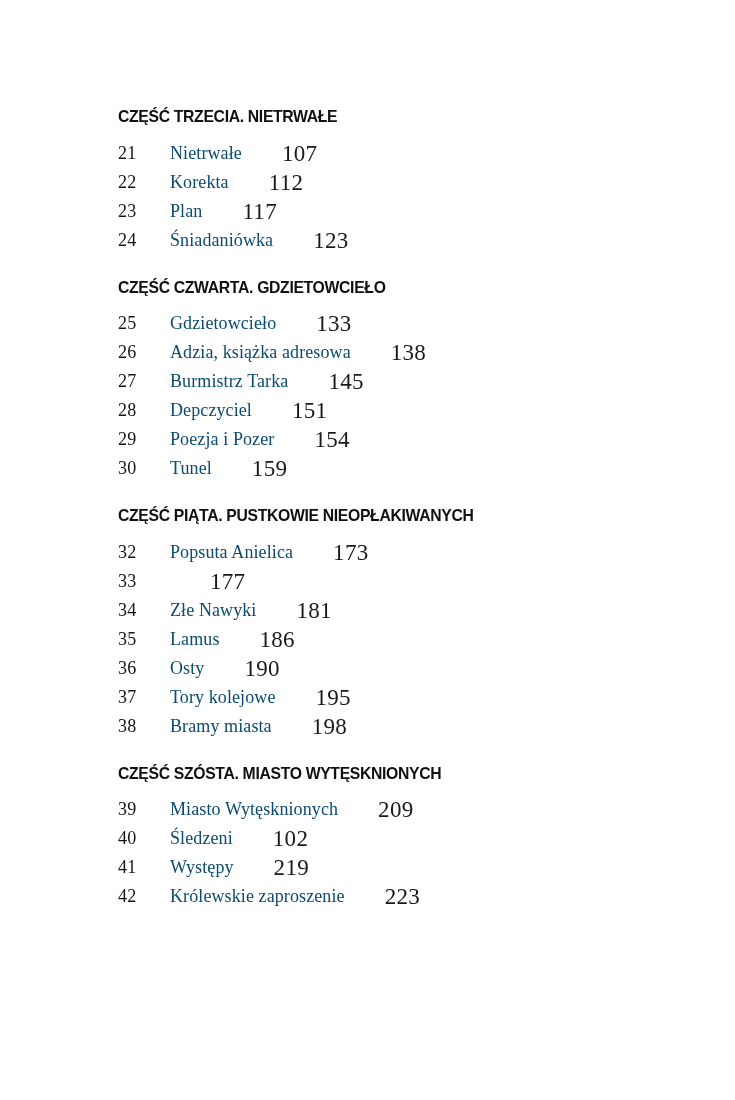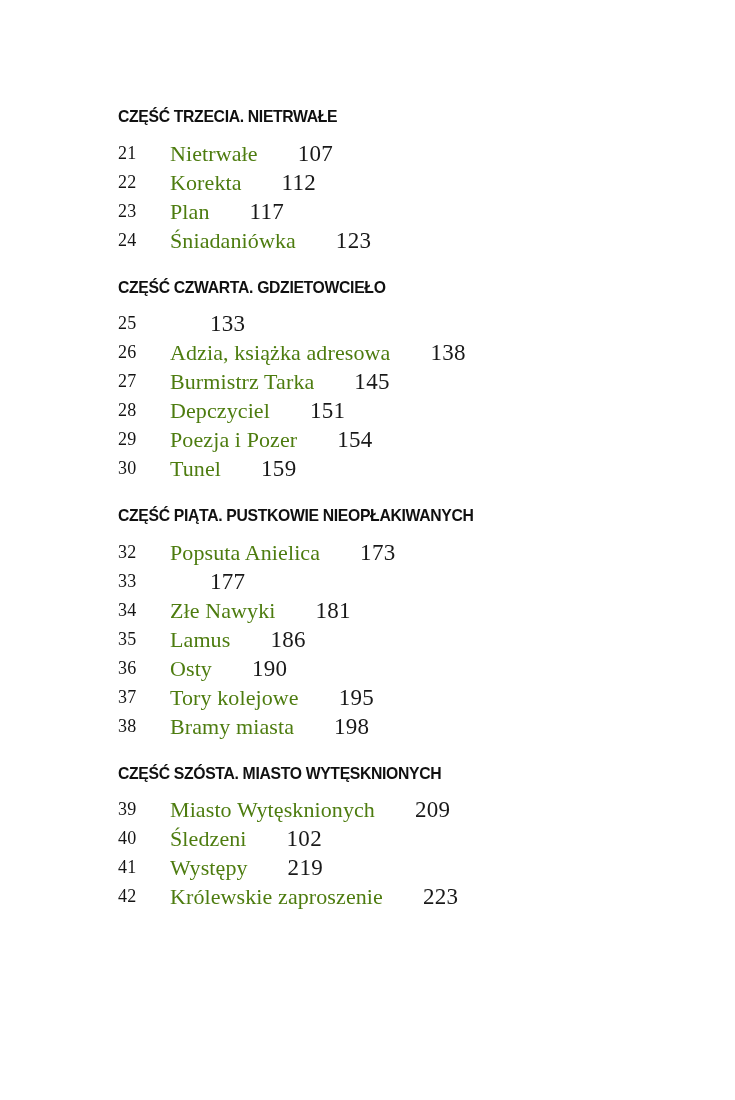--- a/index.html
+++ b/index.html
@@ -59,23 +59,23 @@
   .entry-number {
     display: inline-block;
     width: 52px;
     flex: 0 0 52px;
     font-size: 18px;
     letter-spacing: 0.2px;
     color: #141414;
   }
 
   .entry-title {
-    font-size: 22px;
+    font-size: 18px;
     letter-spacing: 0.1px;
-    color: #4d7c0f;
+    color: #0c4a6e;
   }
 
   .entry-page {
     font-size: 23px;
     letter-spacing: 0.3px;
     color: #191919;
     margin-left: 40px;
   }
 </style>
 </head>
@@ -103,20 +103,21 @@
         <div class="entry">
           <span class="entry-number">24</span>
           <span class="entry-title">Śniadaniówka</span>
           <span class="entry-page">123</span>
         </div>
       </div>
       <div class="section">
         <div class="section-heading">CZĘŚĆ CZWARTA. GDZIETOWCIEŁO</div>
         <div class="entry">
           <span class="entry-number">25</span>
+          <span class="entry-title">Gdzietowcieło</span>
           <span class="entry-page">133</span>
         </div>
         <div class="entry">
           <span class="entry-number">26</span>
           <span class="entry-title">Adzia, książka adresowa</span>
           <span class="entry-page">138</span>
         </div>
         <div class="entry">
           <span class="entry-number">27</span>
           <span class="entry-title">Burmistrz Tarka</span>

